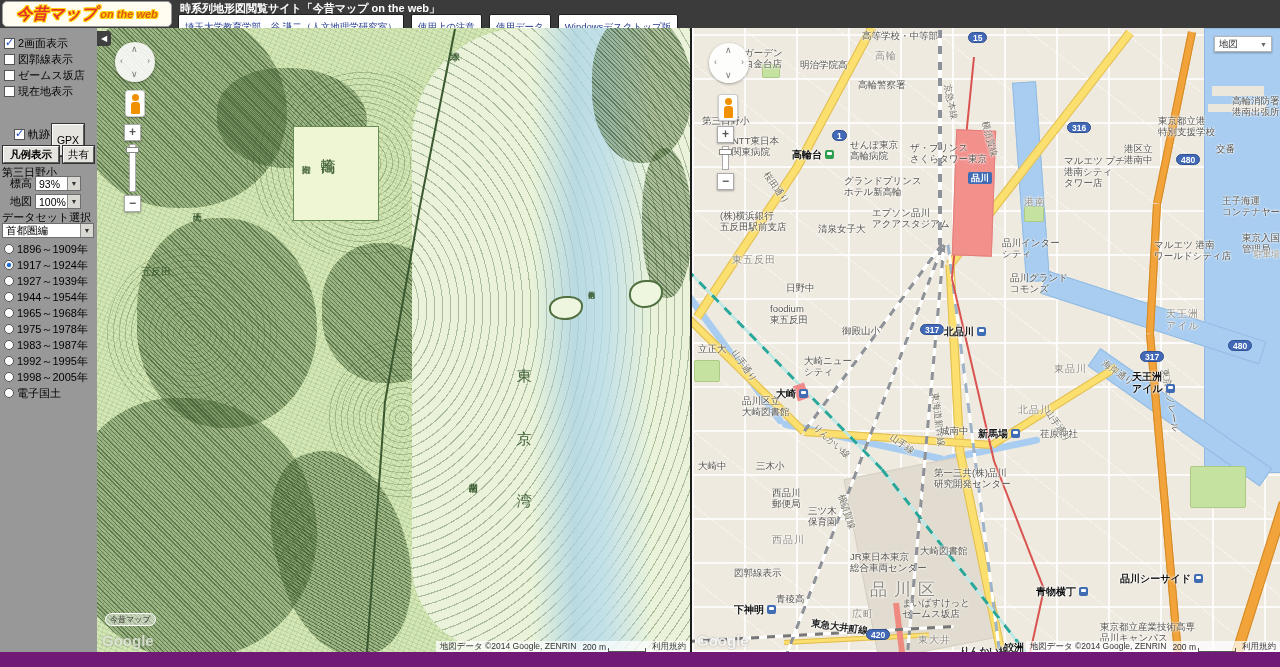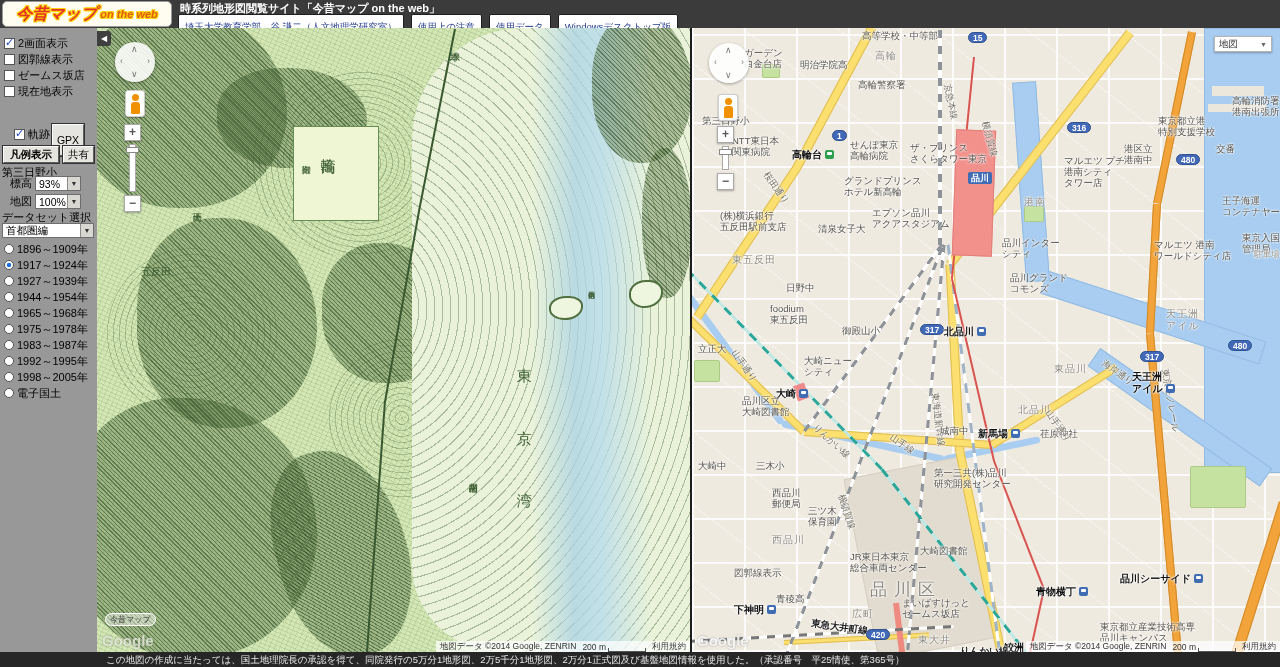--- a/index.html
+++ b/index.html
@@ -480,16 +480,13 @@
     <div class="map-attr">
       <span>地図データ ©2014 Google, ZENRIN</span>
       <span class="scalebar">
         <span>200 m</span>
         <span class="bar"></span>
       </span>
       <span class="terms">利用規約</span>
     </div>
   </div>
 
-  <div id="footer">
-    <span>この地図の作成に当たっては、国土地理院長の承認を得て、同院発行の5万分1地形図、2万5千分1地形図、2万分1正式図及び基盤地図情報を使用した。（承認番号　平25情使、第365号）</span>
-  </div>
 </div>
 
 </body></html>

